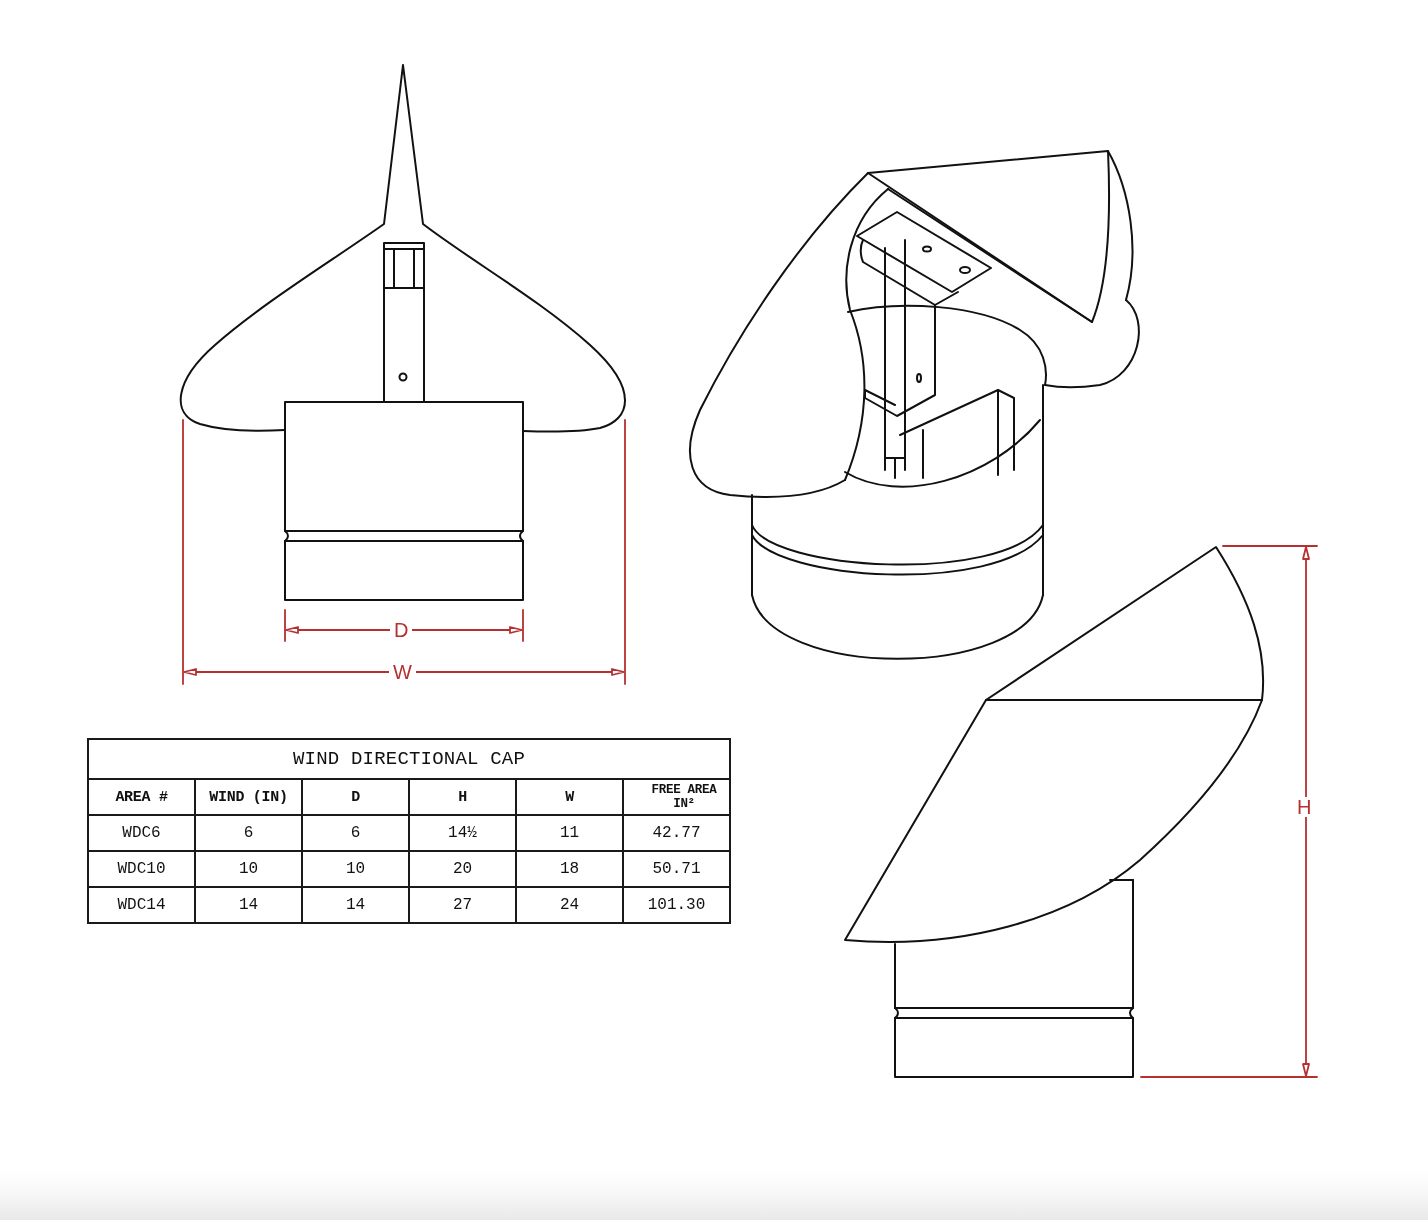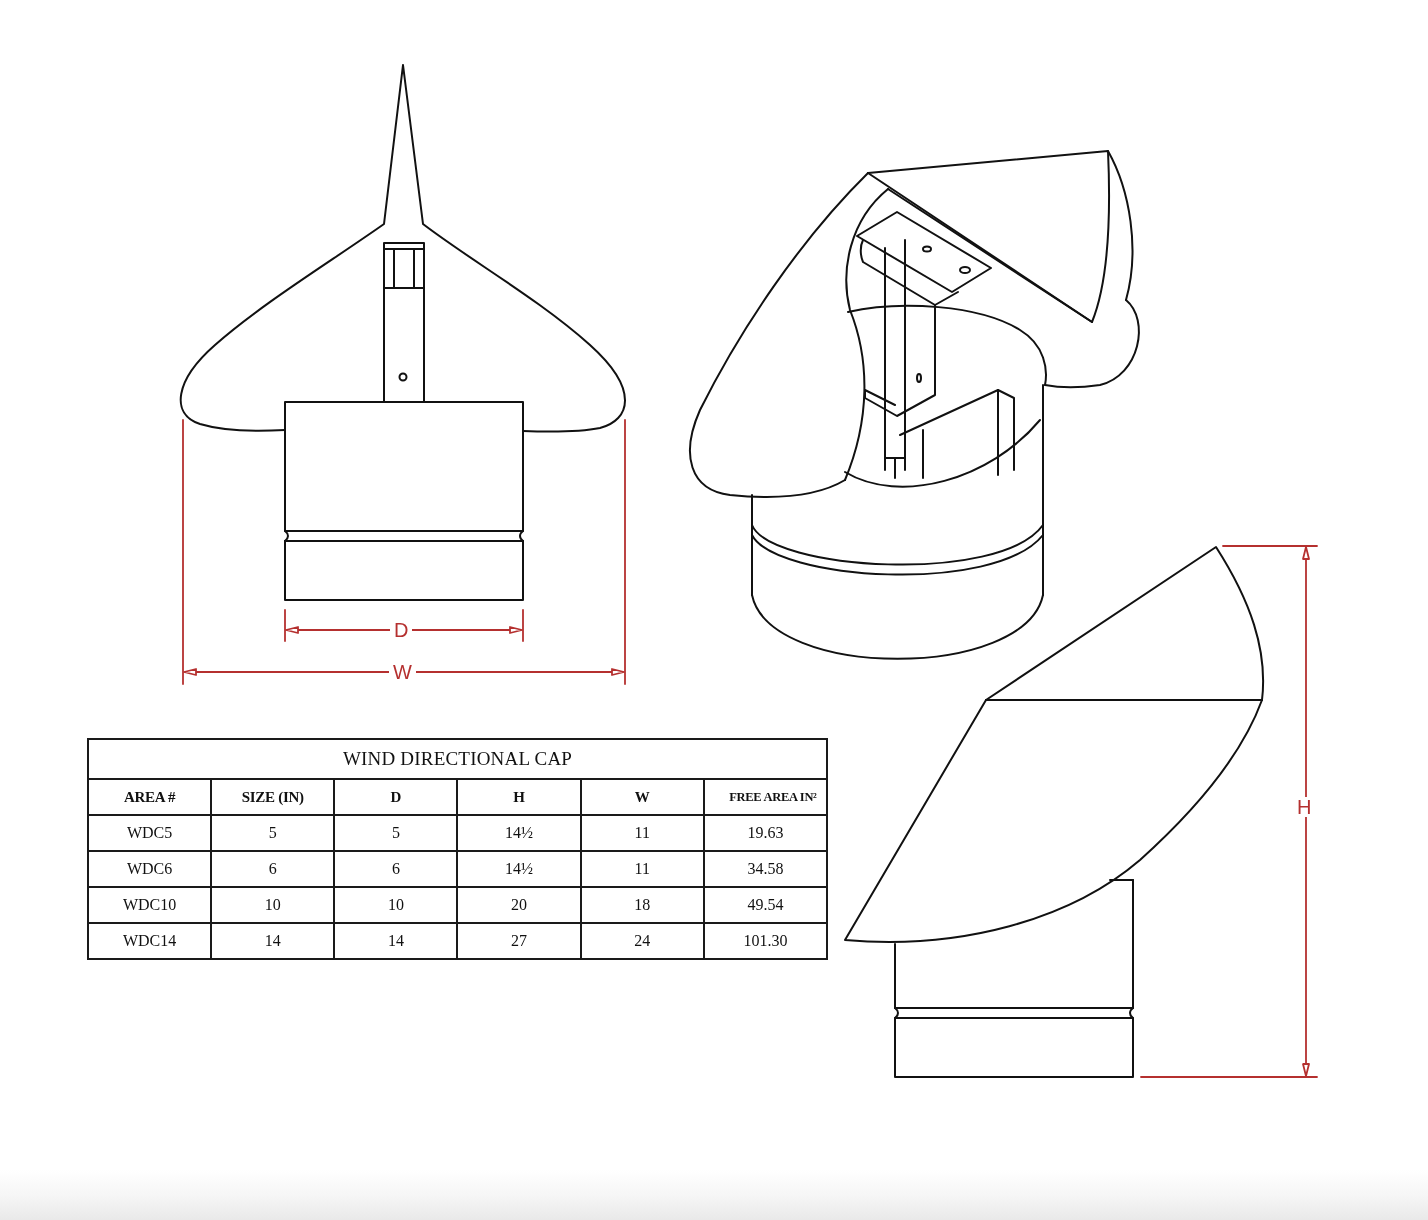--- a/index.html
+++ b/index.html
@@ -7,23 +7,23 @@
       width: 1428px; height: 1220px; position: relative; overflow: hidden;
       background: linear-gradient(to bottom, #ffffff 0px, #ffffff 1170px, #f6f6f6 1195px, #e9e9e9 1220px);
       font-family: "Liberation Sans", sans-serif;
     }
     svg.drawing { position: absolute; left: 0; top: 0; }
     .dim-label {
       position: absolute; color: #b5302f; font-family: "Liberation Sans", sans-serif;
       font-size: 20px; line-height: 20px; background: #fff; padding: 0 4px;
     }
     table.spec {
-      position: absolute; left: 87px; top: 738px; width: 741px;
+      position: absolute; left: 87px; top: 738px; width: 644px;
       border-collapse: collapse; table-layout: fixed;
-      font-family: Liberation Serif, serif; color: #111;
+      font-family: Liberation Mono, monospace; color: #111;
     }
     table.spec td, table.spec th {
       border: 2px solid #1a1a1a; text-align: center; padding: 0;
       font-size: 16px; height: 34px;
     }
     table.spec th { font-weight: bold; font-size: 15px; letter-spacing: -0.3px; }
     table.spec th.small { font-size: 12.5px; padding-left: 15px; }
     table.spec .title-cell { font-weight: normal; font-size: 19px; height: 38px; letter-spacing: 0.2px; }
   </style>
 </head>
@@ -119,49 +119,41 @@
 <span class="dim-label" style="left:389px; top:662px;">W</span>
 <span class="dim-label" style="left:1293px; top:797px;">H</span>
 
 <table class="spec">
   <tbody>
       <tr>
     <td class="title-cell" colspan="6">WIND DIRECTIONAL CAP</td>
   </tr>
   <tr>
     <th>AREA #</th>
-    <th>SIZE (IN)</th>
+    <th>WIND (IN)</th>
     <th>D</th>
     <th>H</th>
     <th>W</th>
     <th class="small">FREE AREA IN²</th>
-  </tr>
-  <tr>
-    <td>WDC5</td>
-    <td>5</td>
-    <td>5</td>
-    <td>14½</td>
-    <td>11</td>
-    <td>19.63</td>
   </tr>
   <tr>
     <td>WDC6</td>
     <td>6</td>
     <td>6</td>
     <td>14½</td>
     <td>11</td>
-    <td>34.58</td>
+    <td>42.77</td>
   </tr>
   <tr>
     <td>WDC10</td>
     <td>10</td>
     <td>10</td>
     <td>20</td>
     <td>18</td>
-    <td>49.54</td>
+    <td>50.71</td>
   </tr>
   <tr>
     <td>WDC14</td>
     <td>14</td>
     <td>14</td>
     <td>27</td>
     <td>24</td>
     <td>101.30</td>
   </tr>
 </tbody>

